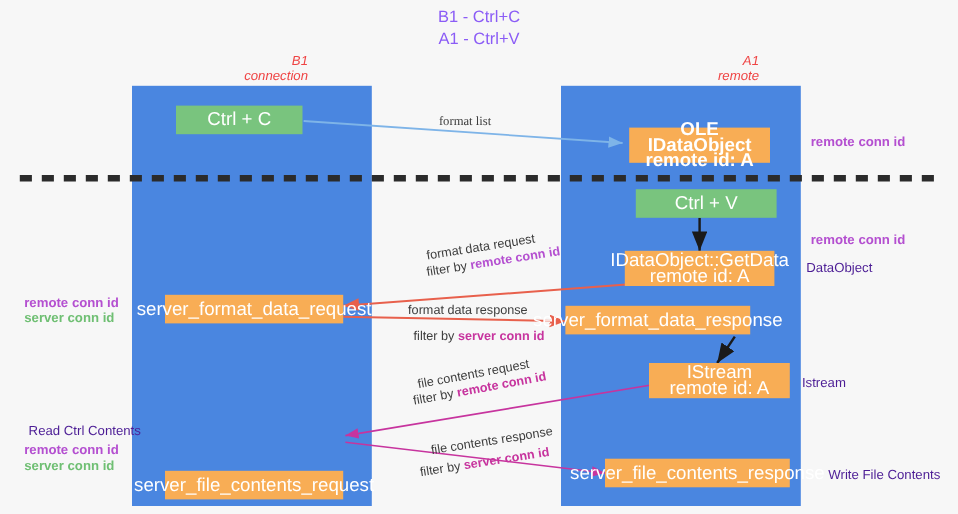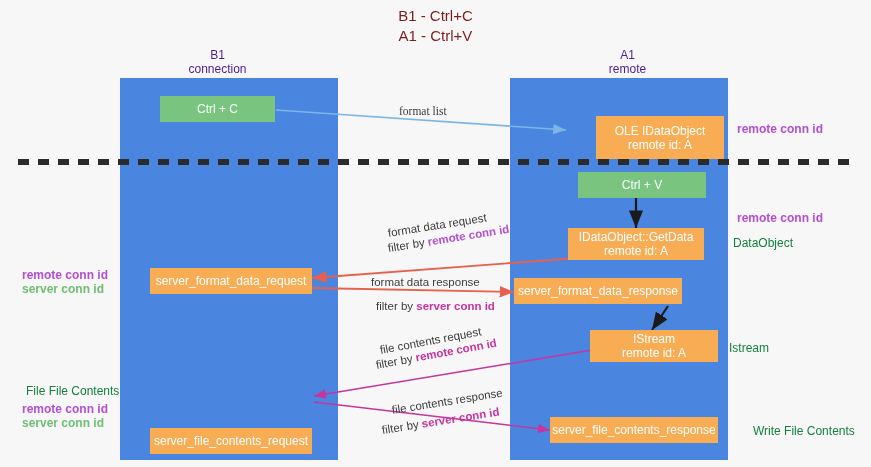--- a/index.html
+++ b/index.html
@@ -7,40 +7,40 @@
     width:871px;height:467px;
     background:#f7f7f7;
     font-family:"Liberation Sans",sans-serif;
     position:relative;
     overflow:hidden;
     color:#333;
   }
   .canvas{position:absolute;inset:0;}
   svg.layer{position:absolute;left:0;top:0;width:871px;height:467px;overflow:visible;}
   .lane{position:absolute;background:#4a86e0;}
-  .lane-hdr{position:absolute;text-align:center;font-size:12px;color:#4c1d95;line-height:14px;}
+  .lane-hdr{position:absolute;text-align:right;font-size:12px;color:#ef4444;line-height:14px;font-style:italic;}
   .node{
     position:absolute;
     display:flex;align-items:center;justify-content:center;
     flex-direction:column;
-    color:#ffffff;font-size:12px;line-height:14px;
+    color:#ffffff;font-size:17px;line-height:14px;
     text-align:center;
     box-sizing:border-box;
     padding:2px 4px;
   }
   .node.green{background:#79c47e;}
   .node.orange{background:#f8ad55;}
-  .side-label{position:absolute;font-size:12px;line-height:15px;color:#15803d;}
+  .side-label{position:absolute;font-size:12px;line-height:15px;color:#4c1d95;}
   .purple{color:#b44fd0;font-weight:bold;}
   .green-t{color:#6fbf73;font-weight:bold;}
   .magenta{color:#c7349e;font-weight:bold;}
   .edge-label{position:absolute;font-size:11.5px;line-height:15px;color:#3d3d3d;white-space:nowrap;}
   .title{
     position:absolute;left:0;right:0;top:6px;
-    text-align:center;font-size:15px;line-height:20px;color:#7f1d1d;
+    text-align:center;font-size:15px;line-height:20px;color:#8b5cf6;
   }
   .rot-a{transform:rotate(-9deg);transform-origin:left center;}
   .rot-b{transform:rotate(-10.5deg);transform-origin:left center;}
 </style>
 </head>
 <body>
 
 <div class="canvas">
 
   <div class="title">
@@ -90,21 +90,21 @@
 
     <path d="M592,350 L314,396" stroke="#c7349e" stroke-width="1.5" fill="none" marker-end="url(#ah-mag)"></path>
 
     <path d="M314,402 L550,430" stroke="#c7349e" stroke-width="1.5" fill="none" marker-end="url(#ah-mag)"></path>
   </svg>
 
   <div class="node green" style="left:160px;top:96px;width:115px;height:26px;">
     <div>Ctrl + C</div>
   </div>
 
-  <div class="node orange" style="left:596px;top:116px;width:128px;height:43px;">
+  <div class="node orange" style="left:572px;top:116px;width:128px;height:32px;font-weight:bold;">
     <div>OLE IDataObject</div>
     <div>remote id: A</div>
   </div>
 
   <div class="node green" style="left:578px;top:172px;width:128px;height:26px;">
     <div>Ctrl + V</div>
   </div>
 
   <div class="node orange" style="left:568px;top:228px;width:136px;height:32px;">
     <div>IDataObject::GetData</div>
@@ -166,17 +166,17 @@
 
   <div class="side-label purple" style="left:737px;top:122px;">remote conn id</div>
   <div class="side-label purple" style="left:737px;top:211px;">remote conn id</div>
   <div class="side-label" style="left:733px;top:236px;">DataObject</div>
   <div class="side-label" style="left:729px;top:341px;">Istream</div>
   <div class="side-label" style="left:737px;top:424px;margin-left:16px;">Write File Contents</div>
 
   <div class="side-label purple" style="left:22px;top:268px;">remote conn id</div>
   <div class="side-label green-t" style="left:22px;top:282px;">server conn id</div>
 
-  <div class="side-label" style="left:26px;top:384px;">File File Contents</div>
+  <div class="side-label" style="left:26px;top:384px;">Read Ctrl Contents</div>
   <div class="side-label purple" style="left:22px;top:402px;">remote conn id</div>
   <div class="side-label green-t" style="left:22px;top:416px;">server conn id</div>
 
 </div>
 
 </body></html>

